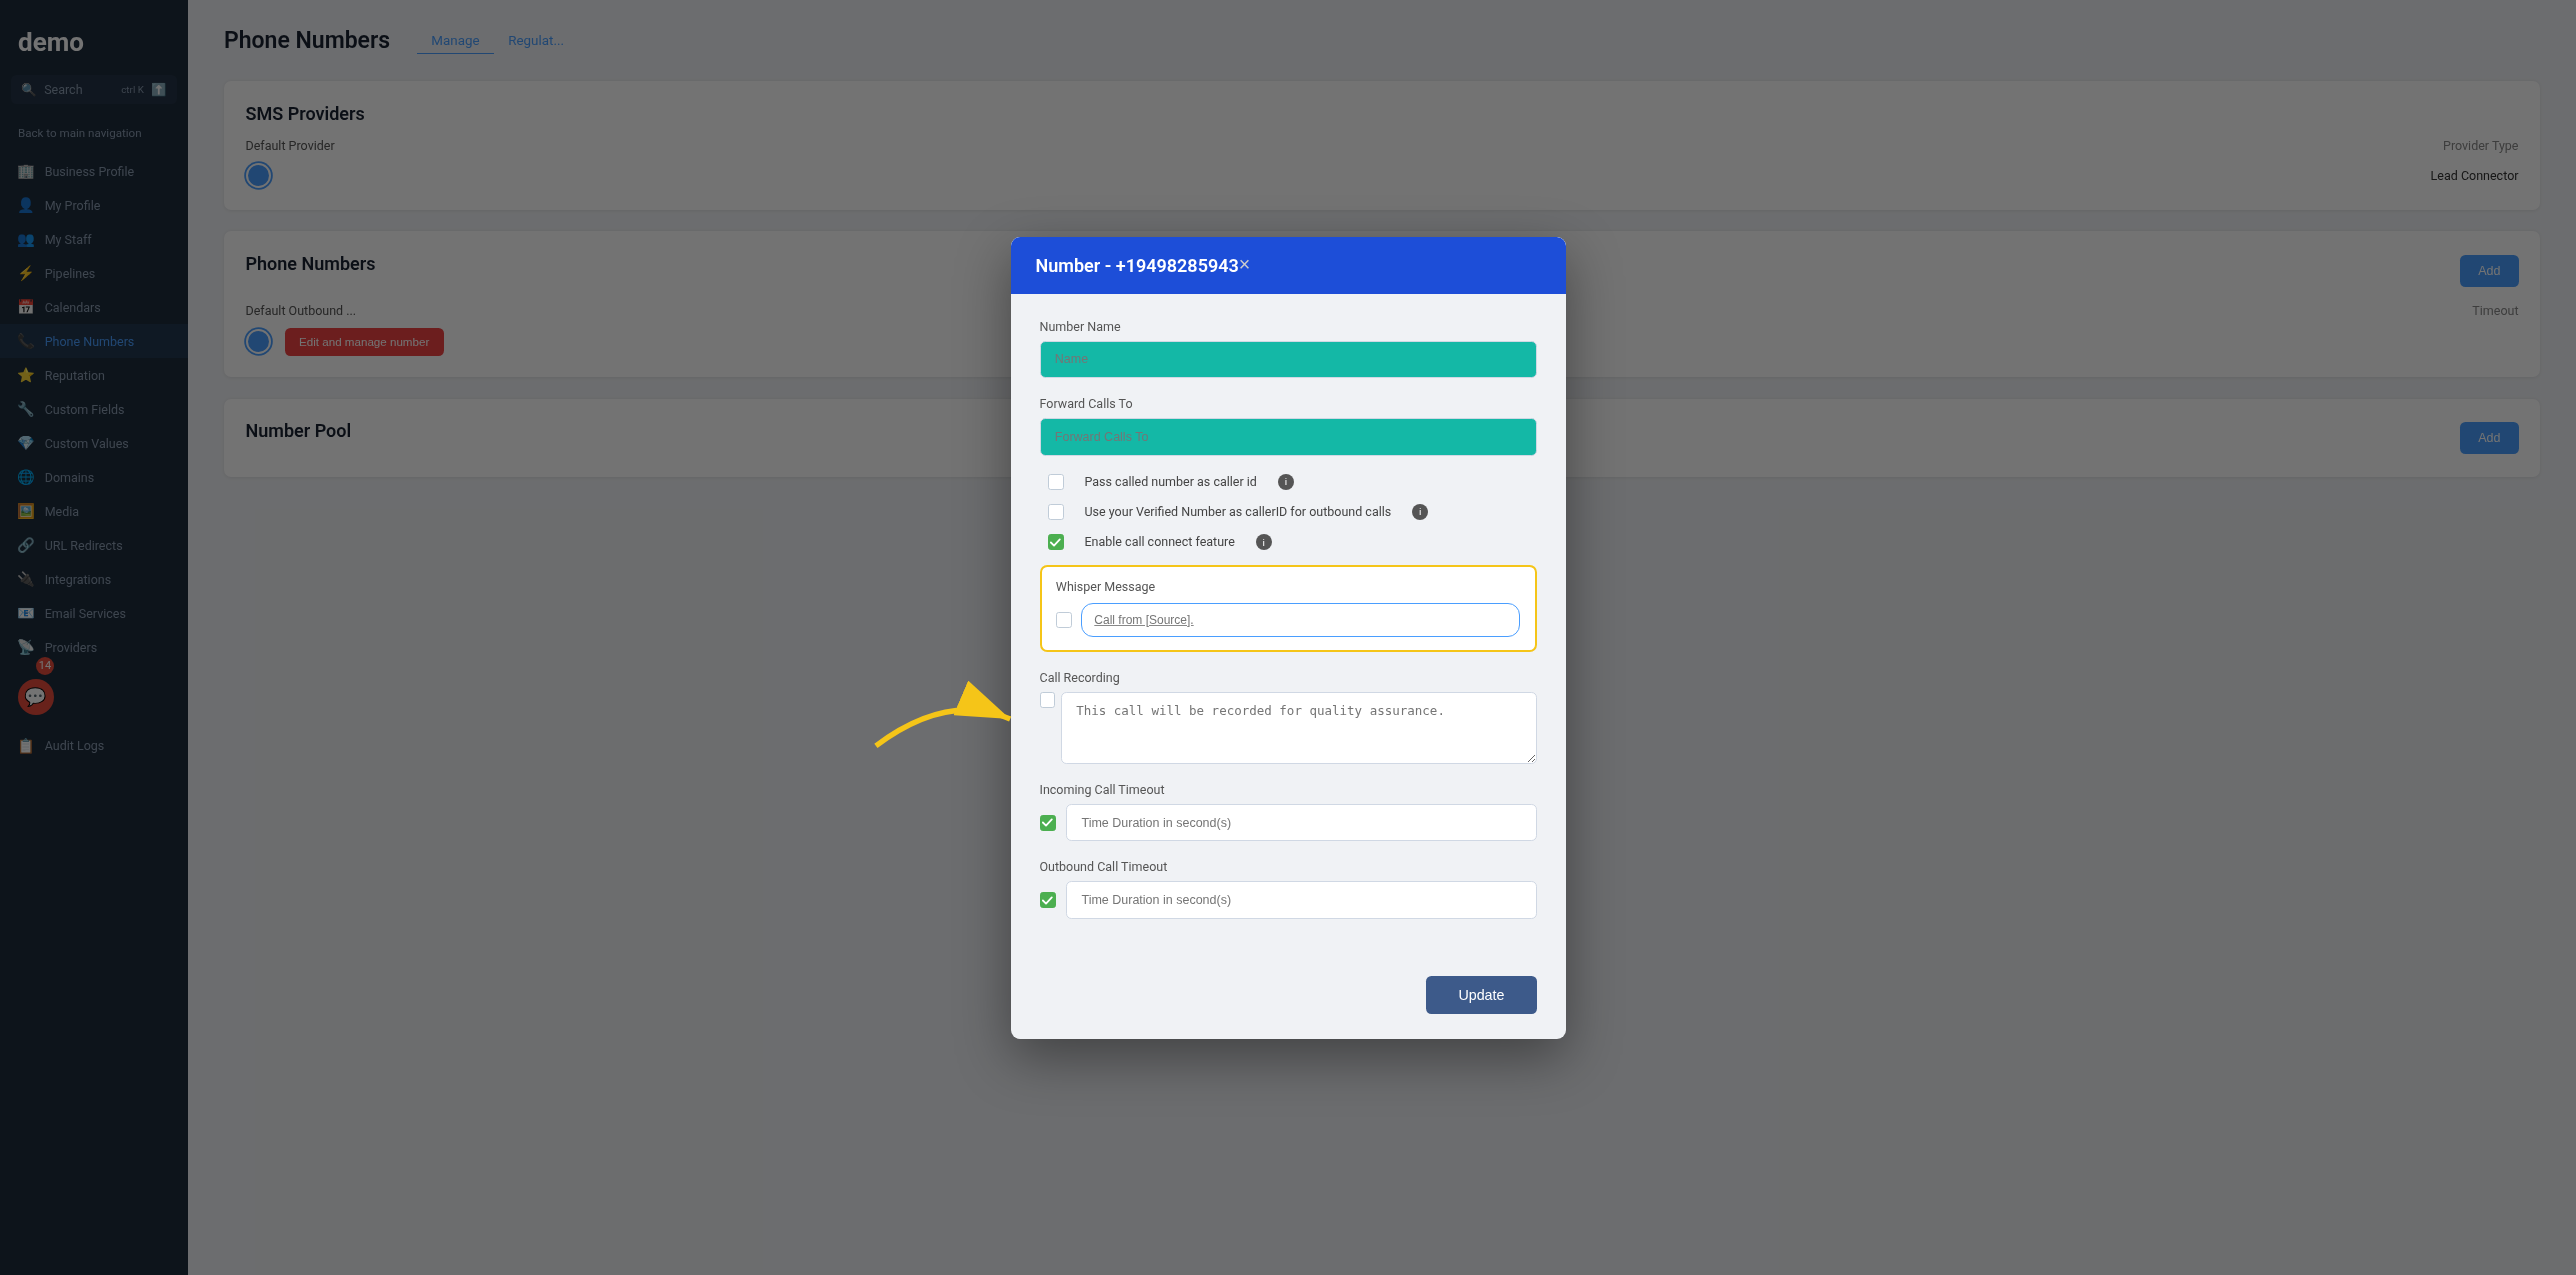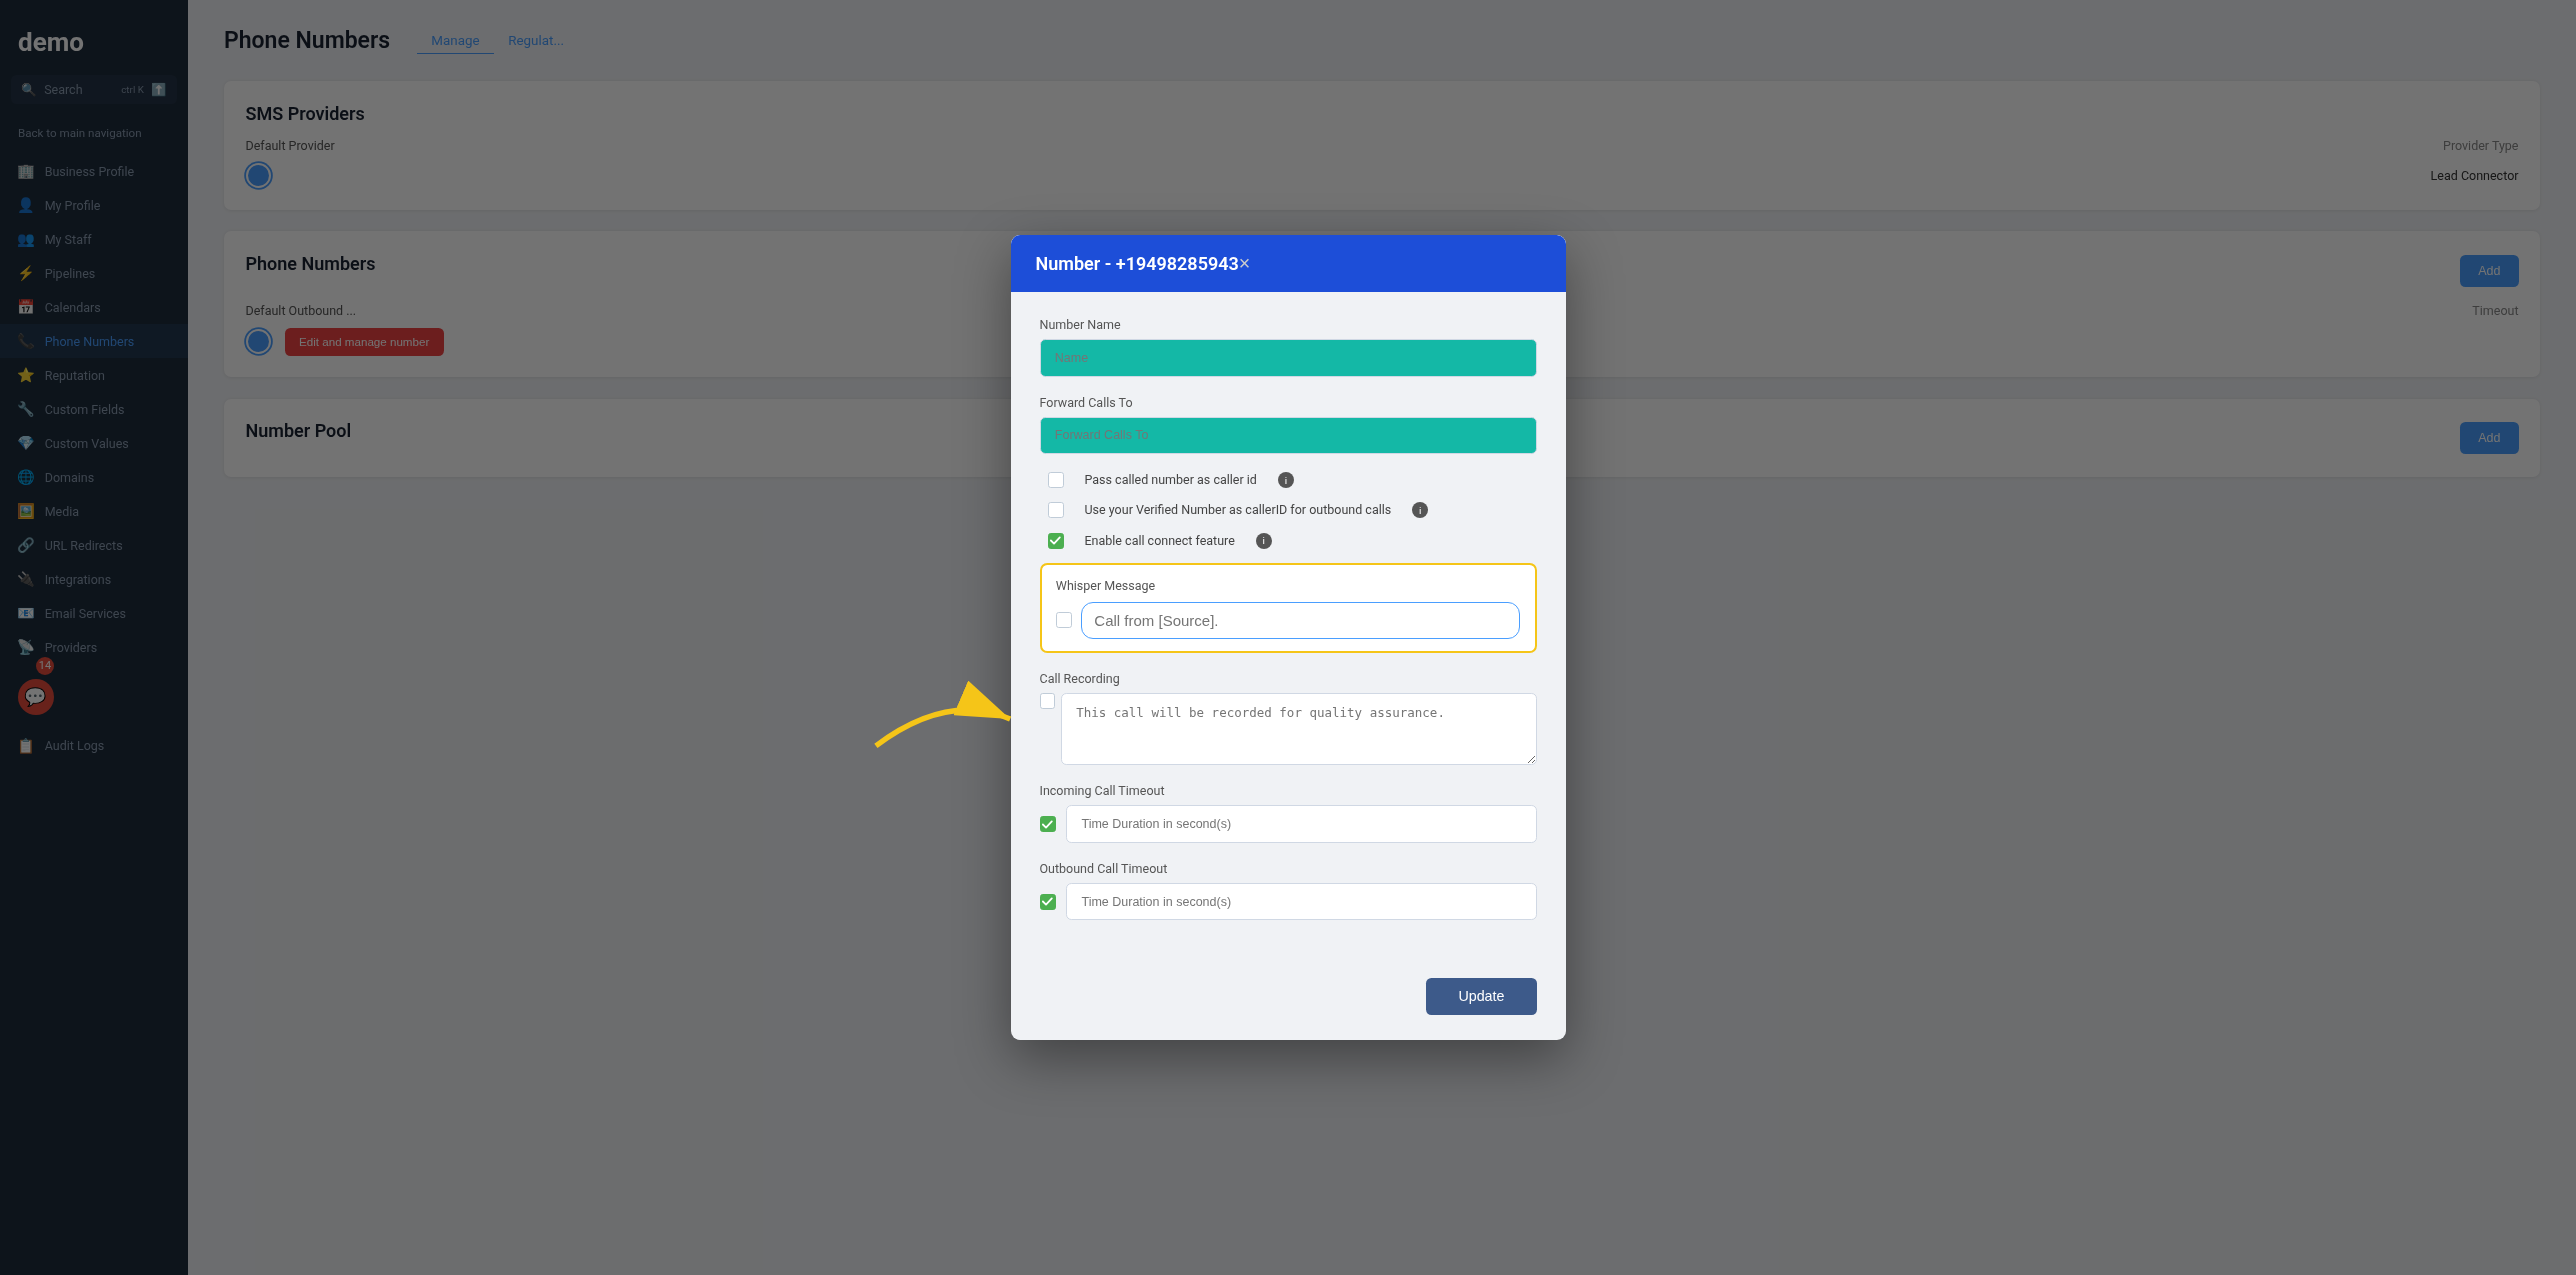--- a/index.html
+++ b/index.html
@@ -279,24 +279,25 @@
     .whisper-row {
       display: flex;
       align-items: center;
       gap: 9px;
     }
     .whisper-input {
       flex: 1;
       padding: 9px 12.5px;
       border: 1.8px solid #4a9eff;
       border-radius: 12px;
-      font-size: 15px;
+      font-size: 12px;
       color: #888;
       background: #fff;
       outline: none;
+      text-decoration: underline;
     }
 
     .call-recording-group {
       margin-bottom: 18px;
     }
     .call-recording-textarea {
       width: 100%;
       padding: 10.7px 14.3px;
       border: 0.9px solid #d0d8e4;
       border-radius: 5.4px;

